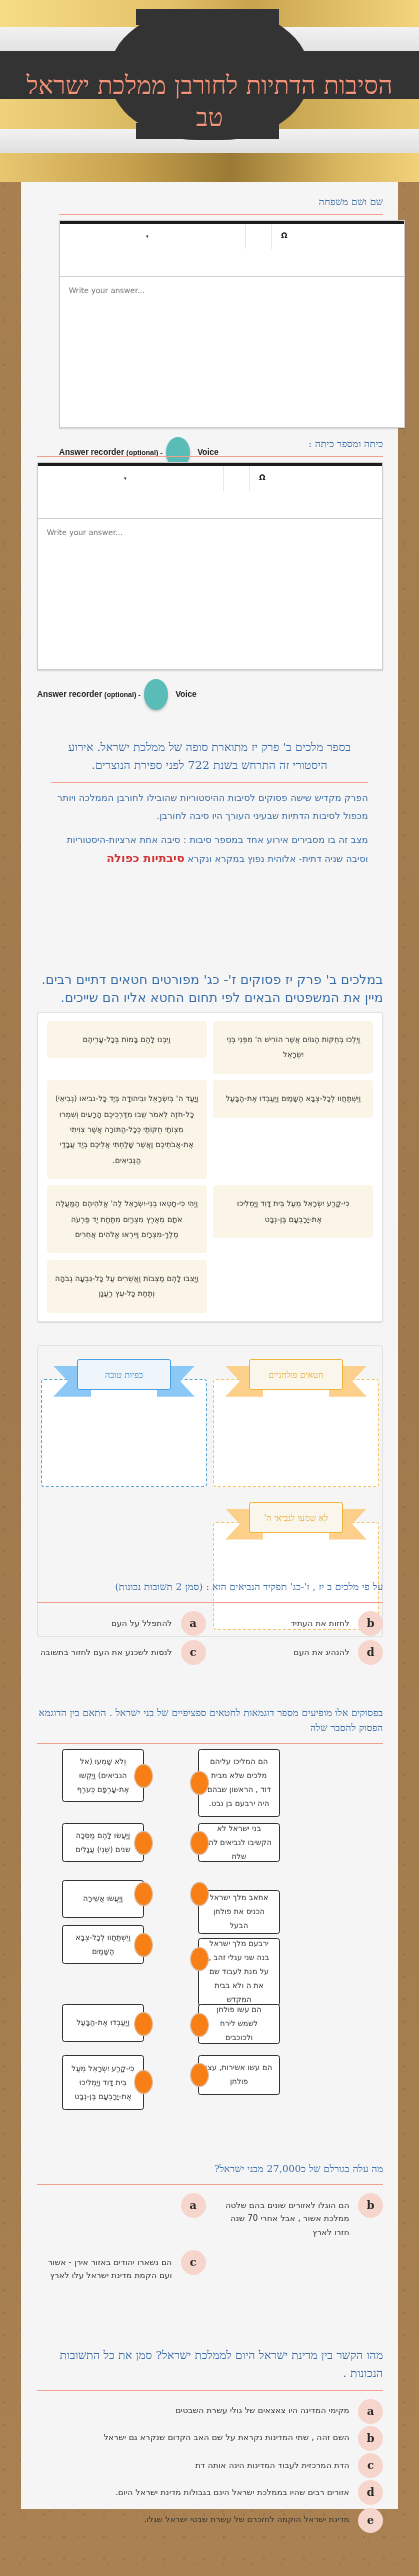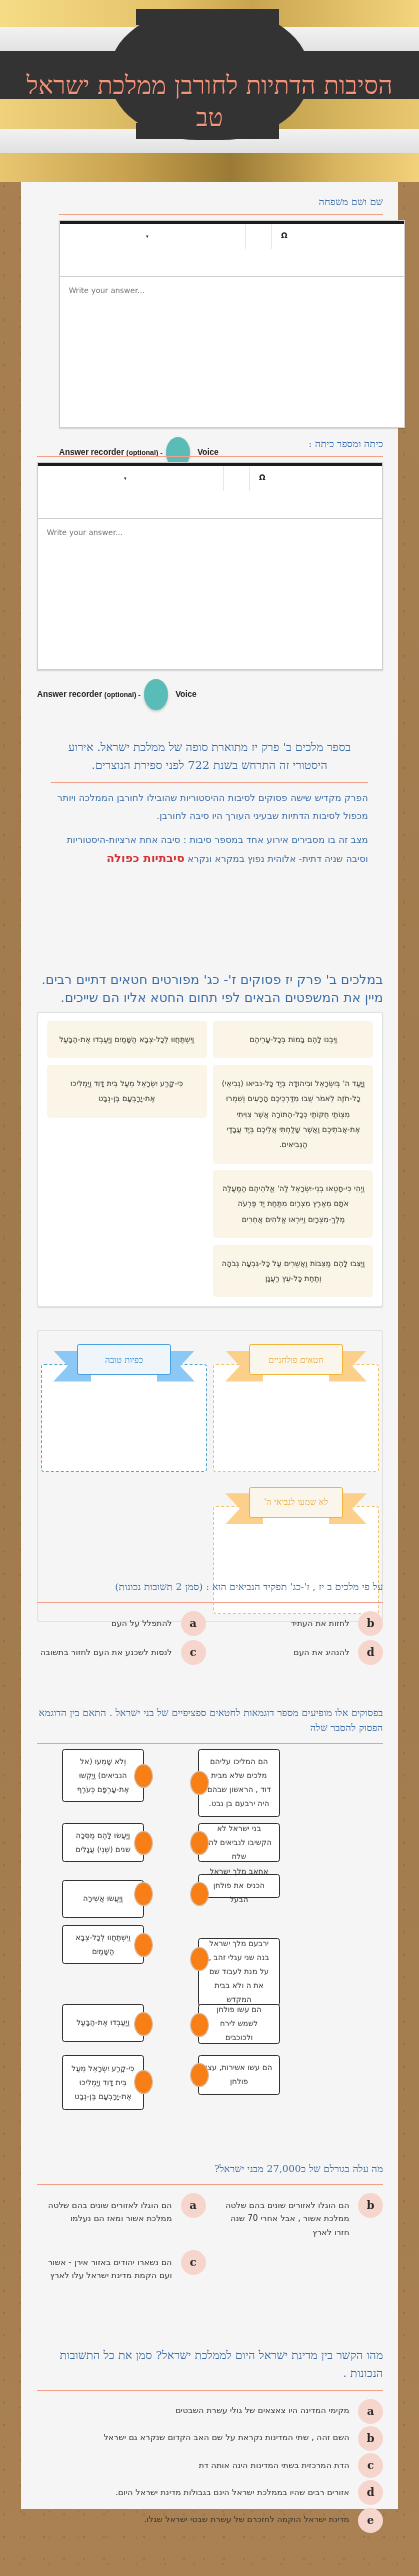--- a/index.html
+++ b/index.html
@@ -237,20 +237,21 @@
   <div class="inner" style="top:557px; left:30px; width:317px;">
     <div class="intro-title">בספר מלכים ב' פרק יז  מתוארת סופה של ממלכת ישראל. אירוע היסטורי זה התרחש בשנת 722 לפני ספירת הנוצרים.</div>
     <div class="q-rule" style="margin:7.6px 0 6.6px;"></div>
     <p class="intro-text">הפרק מקדיש שישה פסוקים לסיבות ההיסטוריות שהובילו לחורבן הממלכה ויותר מכפול לסיבות הדתיות שבעיני העורך היו סיבה לחורבן.</p>
     <p class="intro-text" style="margin-top:6.6px;"><span>מצב זה בו מסבירים אירוע אחד במספר סיבות : סיבה אחת ארציות-היסטוריות וסיבה שניה דתית- אלוהית נפוץ במקרא ונקרא</span> <span class="red">סיבתיות כפולה</span></p>
   </div>
 
   <div class="inner" style="top:789px;">
     <div class="intro-text" style="font-family:'DejaVu Sans',sans-serif; font-size:13px; line-height:17.5px;">במלכים ב' פרק יז פסוקים ז'- כג' מפורטים חטאים דתיים רבים. מיין את המשפטים הבאים לפי תחום החטא אליו הם שייכים.</div>
     <div class="sort-box" style="margin-top:5.5px;">
+      <div class="sort-card">וַיֵּלְכוּ בְּחֻקּוֹת הַגּוֹיִם אֲשֶׁר הוֹרִישׁ ה' מִפְּנֵי בְּנֵי יִשְׂרָאֵל</div>
       <div class="sort-card">וַיִּבְנוּ לָהֶם בָּמוֹת בְּכָל-עָרֵיהֶם</div>
       <div class="sort-card">וַיִּשְׁתַּחֲווּ לְכָל-צְבָא הַשָּׁמַיִם וַיַּעַבְדוּ אֶת-הַבָּעַל</div>
       <div class="sort-card">וַיָּעַד ה' בְּיִשְׂרָאֵל וּבִיהוּדָה בְּיַד כָּל-נביאו (נְבִיאֵי) כָל-חֹזֶה לֵאמֹר שֻׁבוּ מִדַּרְכֵיכֶם הָרָעִים וְשִׁמְרוּ מִצְוֹתַי חֻקּוֹתַי כְּכָל-הַתּוֹרָה אֲשֶׁר צִוִּיתִי אֶת-אֲבֹתֵיכֶם וַאֲשֶׁר שָׁלַחְתִּי אֲלֵיכֶם בְּיַד עֲבָדַי הַנְּבִיאִים.</div>
       <div class="sort-card">כִּי-קָרַע יִשְׂרָאֵל מֵעַל בֵּית דָּוִד וַיַּמְלִיכוּ אֶת-יָרָבְעָם בֶּן-נְבָט</div>
       <div class="sort-card">וַיְהִי כִּי-חָטְאוּ בְנֵי-יִשְׂרָאֵל לַה' אֱלֹהֵיהֶם הַמַּעֲלֶה אֹתָם מֵאֶרֶץ מִצְרַיִם מִתַּחַת יַד פַּרְעֹה מֶלֶךְ-מִצְרָיִם וַיִּירְאוּ אֱלֹהִים אֲחֵרִים</div>
       <div></div>
       <div class="sort-card">וַיַּצִּבוּ לָהֶם מַצֵּבוֹת וַאֲשֵׁרִים עַל כָּל-גִּבְעָה גְבֹהָה וְתַחַת כָּל-עֵץ רַעֲנָן</div>
     </div>
 
     <div class="bucket-box" style="margin-top:23px;">
@@ -308,21 +309,21 @@
       <div class="dot" style="left:97px; top:15.3px;"></div>
       <div class="dot" style="left:153px; top:22px;"></div>
     </div>
     <div class="match-row" style="height:51px;">
       <div class="match-box right" style="top:0; height:39px;">בני ישראל לא הקשיבו לנביאים לה' שלח</div>
       <div class="match-box left" style="top:0; height:39px;">וַיַּעֲשׂוּ לָהֶם מַסֵּכָה שנים (שְׁנֵי) עֲגָלִים</div>
       <div class="dot" style="left:97px; top:7.6px;"></div>
       <div class="dot" style="left:153px; top:7.6px;"></div>
     </div>
     <div class="match-row" style="height:51px;">
-      <div class="match-box right" style="top:0; height:24px;">אחאב מלך ישראל הכניס את פולחן הבעל</div>
+      <div class="match-box right" style="top:16px; height:44px;">אחאב מלך ישראל הכניס את פולחן הבעל</div>
       <div class="match-box left" style="top:0; height:38px;margin-top:6px;">וַיַּעֲשׂוּ אֲשֵׁירָה</div>
       <div class="dot" style="left:97px; top:7.6px;"></div>
       <div class="dot" style="left:153px; top:7.6px;"></div>
     </div>
     <div class="match-row" style="height:79px;">
       <div class="match-box right" style="top:13px; height:68px;">ירבעם מלך ישראל בנה שני עגלי זהב , על מנת לעבוד שם את ה ולא בבית המקדש</div>
       <div class="match-box left" style="top:0; height:39px;">וַיִּשְׁתַּחֲווּ לְכָל-צְבָא הַשָּׁמַיִם</div>
       <div class="dot" style="left:97px; top:7.6px;"></div>
       <div class="dot" style="left:153px; top:22px;"></div>
     </div>
@@ -342,21 +343,20 @@
 
   <div class="inner" style="top:1979px;">
     <div class="q-title">מה עלה בגורלם של כ27,000 מבני ישראל?</div>
     <div class="q-rule" style="margin-top:7.6px;"></div>
     <div class="mc-grid">
       <div class="mc-opt">
         <span class="mc-text">הם הוגלו לאזורים שונים בהם שלטה ממלכת אשור , אבל אחרי 70 שנה חזרו לארץ</span>
         <span class="mc-letter">b</span>
       </div>
       <div class="mc-opt">
-        <span class="mc-text">הם הוגלו לאזורים שונים בהם שלטה ממלכת אשור ומאז הם נעלמו</span>
         <span class="mc-letter">a</span>
       </div>
       <div></div>
       <div class="mc-opt" style="margin-top:6.6px;">
         <span class="mc-text">הם נשארו יהודים באזור אירן - אשור ועם הקמת מדינת ישראל עלו לארץ</span>
         <span class="mc-letter">c</span>
       </div>
     </div>
   </div>
 
@@ -366,21 +366,21 @@
     <div class="mc-list">
       <div class="mc-opt">
         <span class="mc-text">מקימי המדינה היו צאצאים של גולי עשרת השבטים</span>
         <span class="mc-letter">a</span>
       </div>
       <div class="mc-opt">
         <span class="mc-text">השם זהה , שתי המדינות נקראת על שם האב הקדום   שנקרא גם ישראל</span>
         <span class="mc-letter">b</span>
       </div>
       <div class="mc-opt">
-        <span class="mc-text">הדת המרכזית בשתי המדינות הינה אותה דת</span>
+        <span class="mc-text">הדת המרכזית לעבוד המדינות הינה אותה דת</span>
         <span class="mc-letter">c</span>
       </div>
       <div class="mc-opt">
         <span class="mc-text">אזורים רבים שהיו בממלכת ישראל הינם בגבולות מדינת ישראל היום.</span>
         <span class="mc-letter">d</span>
       </div>
       <div class="mc-opt">
         <span class="mc-text">מדינת ישראל הוקמה לחזכרם של עשרת שבטי ישראל שגלו.</span>
         <span class="mc-letter">e</span>
       </div>

